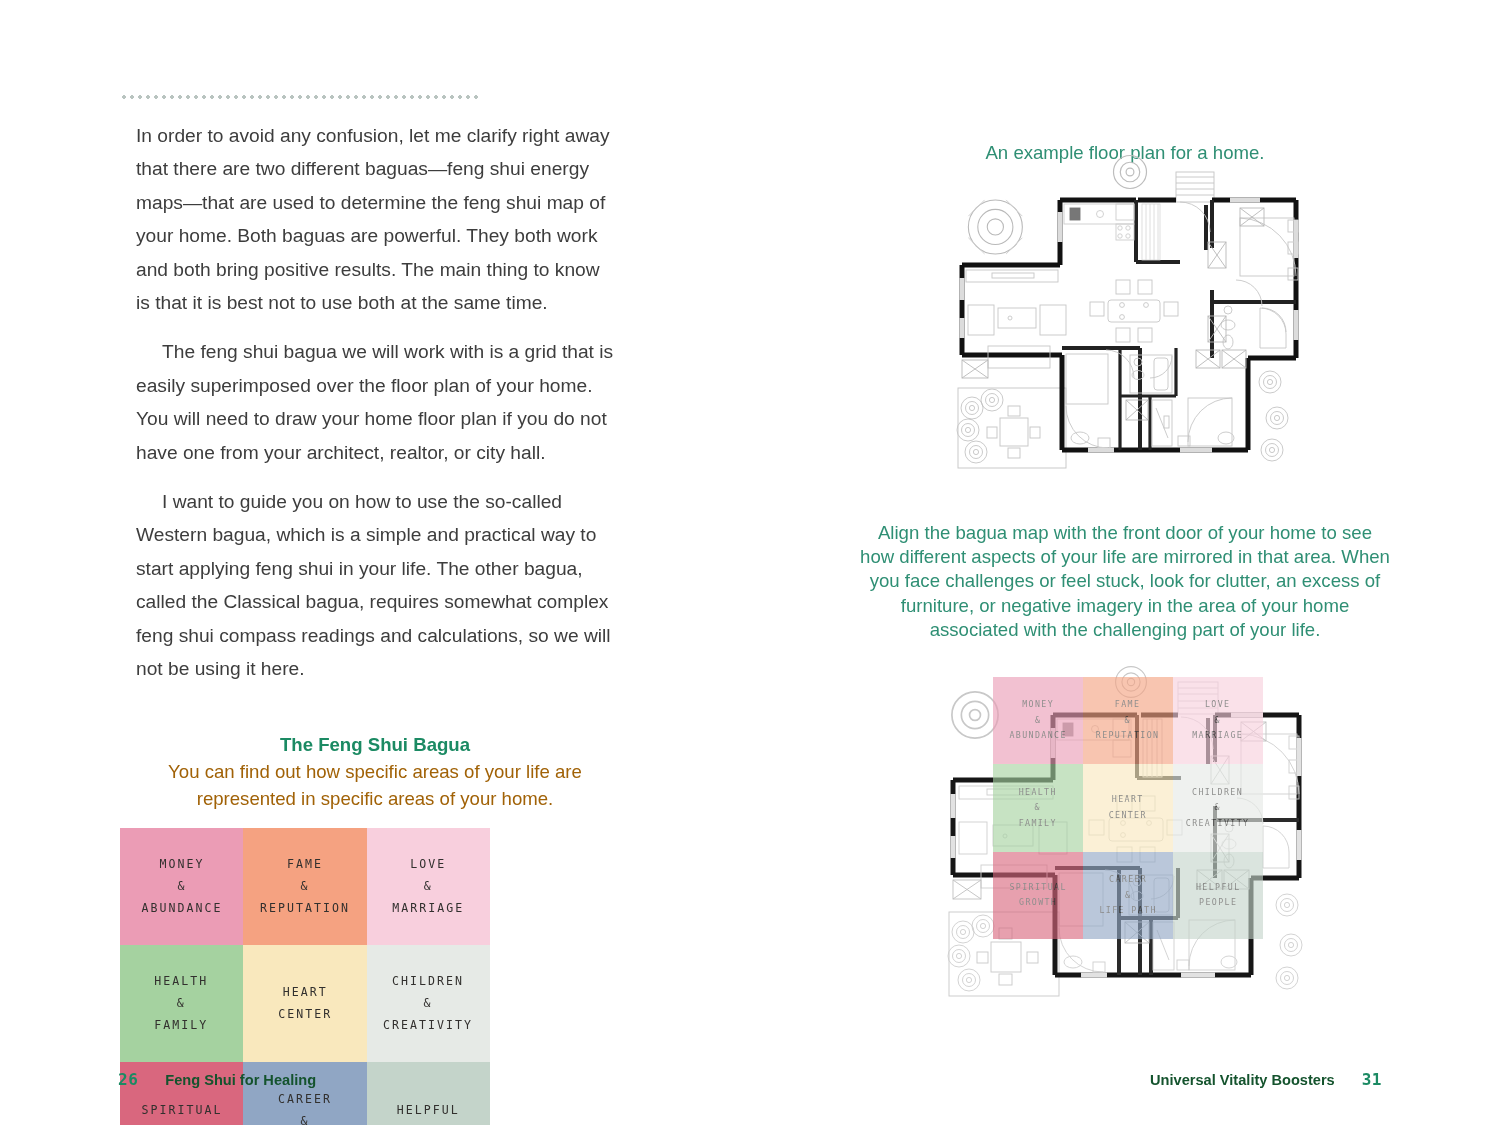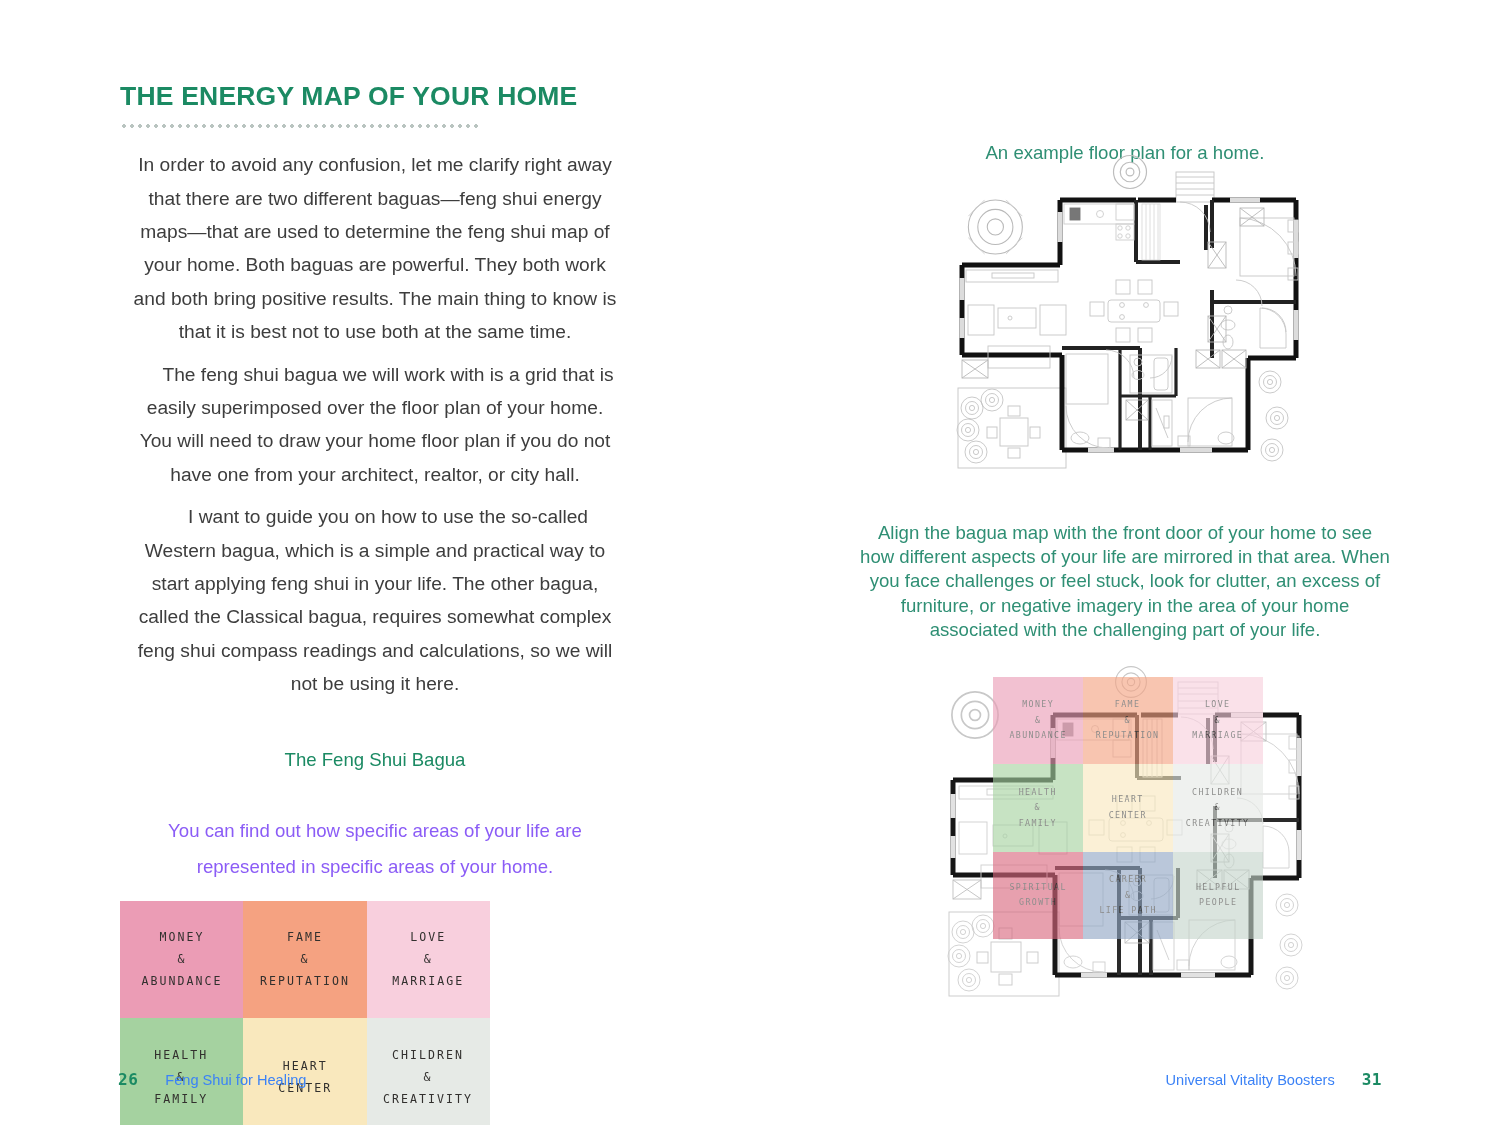--- a/index.html
+++ b/index.html
@@ -47,44 +47,43 @@
     height: 4px;
     width: 358px;
     background-image: radial-gradient(circle, #b9c4c0 1.6px, rgba(0,0,0,0) 1.7px);
     background-size: 8px 4px;
     background-repeat: repeat-x;
   }
   .body-copy {
     margin-top: 20px;
   }
   .body-copy p {
-    margin: 9px;
+    margin: 16px;
     font-size: 19.2px;
     line-height: 33.4px;
     color: #3d3d3d;
-    text-align: center;
+    text-align: left;
   }
   .body-copy p.indent { text-indent: 26px; }
 
   .bagua-caption {
     margin-top: 46px;
     text-align: center;
     width: 510px;
   }
   .bagua-caption .cap-title {
     color: #1b8a63;
-    font-weight: normal;
+    font-weight: bold;
     font-size: 18.6px;
     line-height: 26px;
   }
   .bagua-caption .cap-sub {
-    color: #8b5cf6;
+    color: #a16207;
     font-size: 18.6px;
-    line-height: 36px;
-    margin-top: 40px;
+    line-height: 27px;
   }
 
   
   .bagua-grid {
     margin-top: 16px;
     margin-left: 0px;
     width: 370px;
     height: 352px;
     display: grid;
     grid-template-columns: repeat(3, 1fr);
@@ -191,31 +190,30 @@
   }
   .footer.left { left: 118px; }
   .footer.right { right: 118px; text-align: right; }
   .folio {
     color: #1b8a63;
     font-weight: bold;
     font-size: 16px;
     font-family: "DejaVu Sans Mono", monospace;
     letter-spacing: 0.5px;
   }
-  .runhead { color: #3b82f6; font-size: 14.6px; }
+  .runhead { color: #14532d; font-size: 14.6px; font-weight: bold; }
 </style>
 </head>
 <body>
 
 <div class="spread">
 
   <div class="page">
     <div class="left-inner">
 
-      <h1 class="section-title">THE ENERGY MAP OF YOUR HOME</h1>
 
       <div class="dotted-rule"></div>
 
       <div class="body-copy">
         <p>In order to avoid any confusion, let me clarify right away that there are two different baguas—feng shui energy maps—that are used to determine the feng shui map of your home. Both baguas are powerful. They both work and both bring positive results. The main thing to know is that it is best not to use both at the same time.</p>
         <p class="indent">The feng shui bagua we will work with is a grid that is easily superimposed over the floor plan of your home. You will need to draw your home floor plan if you do not have one from your architect, realtor, or city hall.</p>
         <p class="indent">I want to guide you on how to use the so-called Western bagua, which is a simple and practical way to start applying feng shui in your life. The other bagua, called the Classical bagua, requires somewhat complex feng shui compass readings and calculations, so we will not be using it here.</p>
       </div>
 
       <div class="bagua-caption">

